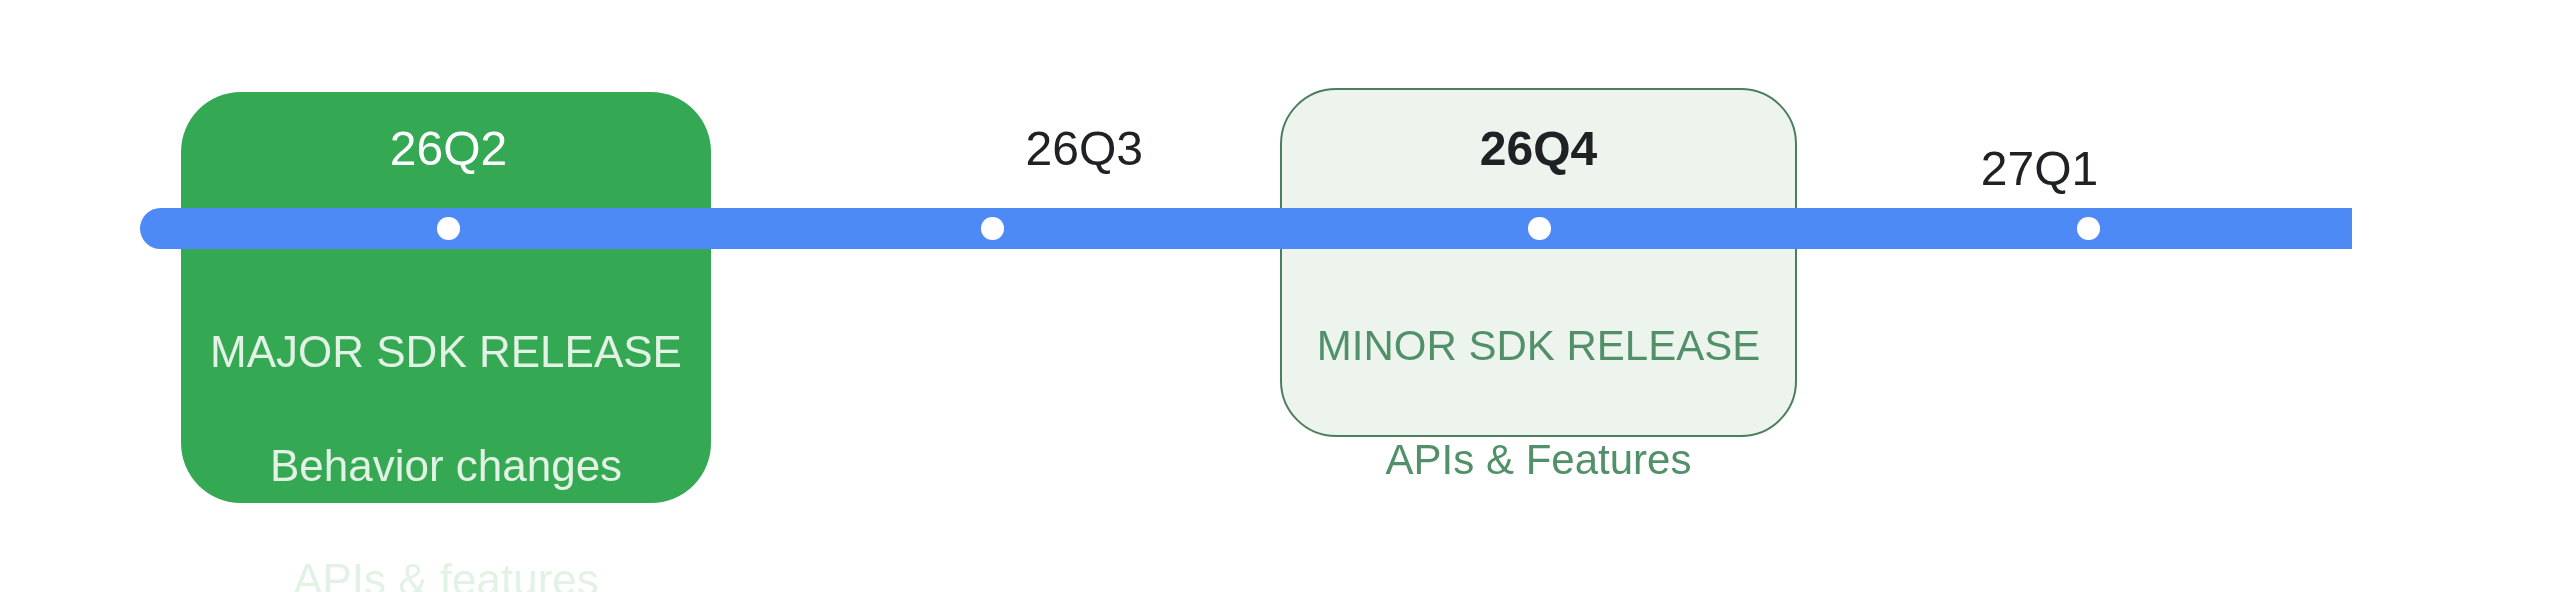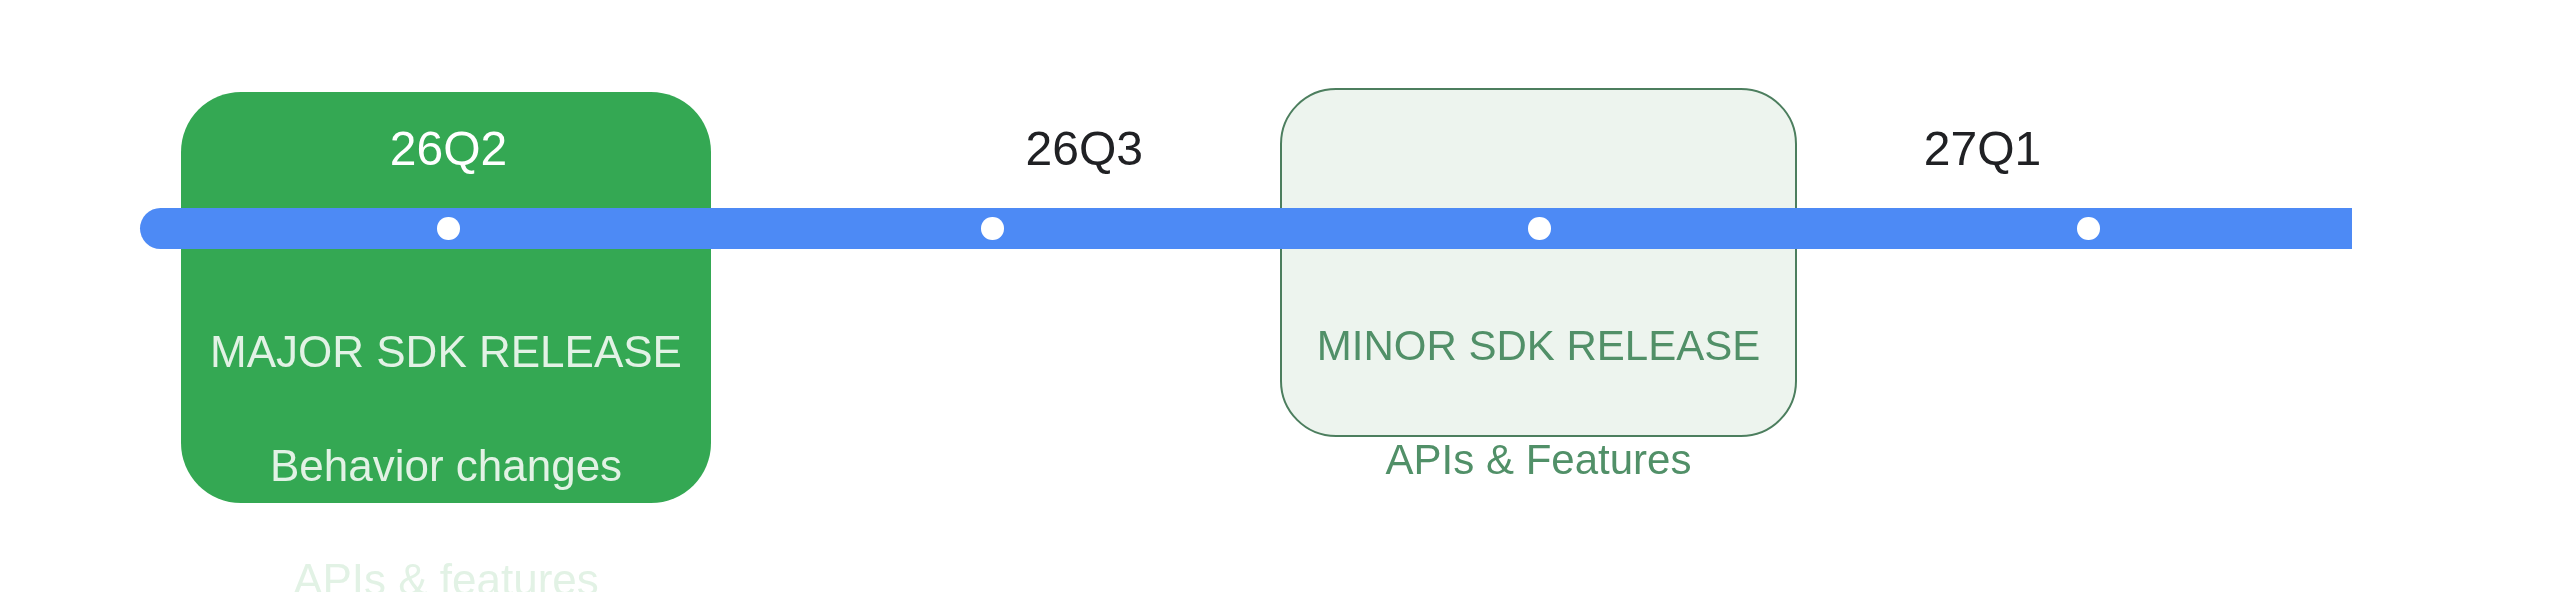--- a/index.html
+++ b/index.html
@@ -52,21 +52,21 @@
     line-height: 53px;
     text-align: center;
     font-size: 48px;
     color: var(--label-text, #202124);
     z-index: 2;
     white-space: nowrap;
   }
   .label-0 { left: 298px;  color: var(--solid-card-title, #ffffff); }
   .label-1 { left: 842px; text-align: right; }
   .label-2 { left: 1388px; font-weight: 700; }
-  .label-3 { left: 1832px; }
+  .label-3 { left: 1889px; margin-top: 20px; }
 
   
   .card-solid {
     position: absolute;
     left: 181px;
     top: 92px;
     width: 530px;
     height: 411px;
     border-radius: 60px;
     background: var(--solid-card-fill, #34a853);
@@ -113,20 +113,21 @@
 <body>
 
 <div class="canvas">
 
   <div class="card-solid"></div>
 
   <div class="card-outline"></div>
 
   <div class="quarter-label label-0">26Q2</div>
   <div class="quarter-label label-1">26Q3</div>
+  <div class="quarter-label label-2">26Q4</div>
   <div class="quarter-label label-3">27Q1</div>
 
   <div class="card-body card-body-solid">
     <div class="card-line">MAJOR SDK RELEASE</div>
     <div class="card-line">Behavior changes</div>
     <div class="card-line">APIs &amp; features</div>
   </div>
 
   <div class="card-body card-body-outline">
     <div class="card-line">MINOR SDK RELEASE</div>

